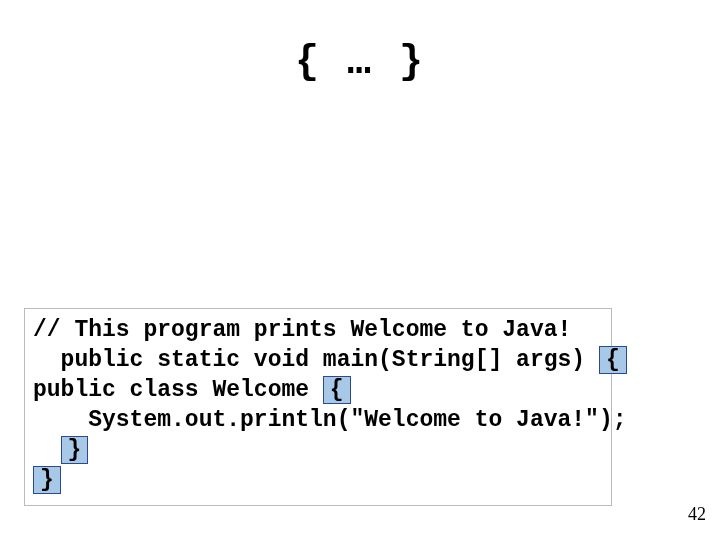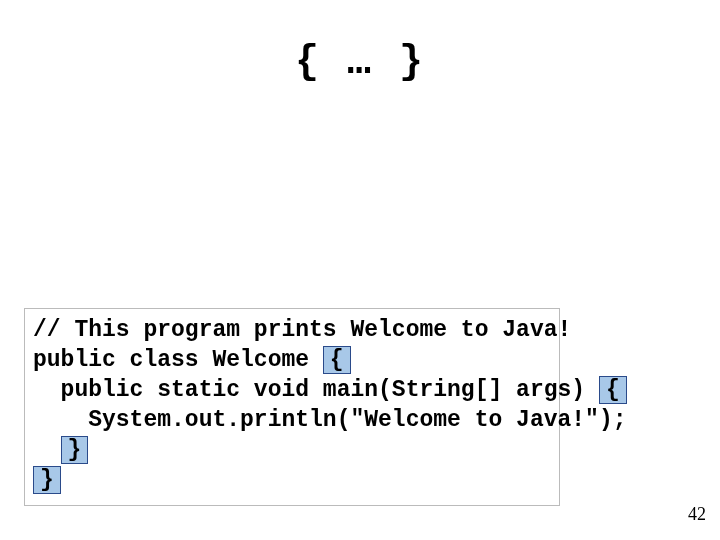--- a/index.html
+++ b/index.html
@@ -1,33 +1,33 @@
 <!DOCTYPE html>
 <html><head>
 <meta charset="utf-8">
 <style>
   * { margin: 0; padding: 0; box-sizing: border-box; }
   html, body { width: 720px; height: 540px; background: #fff; font-family: "Courier New", Courier, monospace; }
   .slide { position: relative; width: 720px; height: 540px; }
   .title { position: absolute; top: 40px; left: 0; width: 720px; text-align: center; font-size: 40px; font-weight: bold; color: #000; font-family: "Courier New", Courier, monospace; letter-spacing: 2px; }
-  .codebox { position: absolute; top: 308px; left: 24px; width: 536px; border: 1px solid #bbb; background: #fff; padding: 6px 8px 10px 8px; }
+  .codebox { position: absolute; top: 308px; left: 24px; width: 588px; border: 1px solid #bbb; background: #fff; padding: 6px 8px 10px 8px; }
   .codeline { font-family: "Courier New", Courier, monospace; font-size: 23px; font-weight: bold; color: #000; white-space: pre; line-height: 30px; }
   .hlbrace { display: inline-block; background: #a8c8e8; border: 1px solid #2a4a8a; padding: 0 6px; line-height: 26px; font-weight: bold; }
   .pagenum { position: absolute; right: 14px; bottom: 15px; font-family: "Times New Roman", Times, serif; font-size: 18px; color: #000; }
 </style>
 </head>
 <body>
 
 <div class="slide">
 
   <div class="title">{ … }</div>
 
   <div class="codebox">
     <div class="codeline">// This program prints Welcome to Java! </div>
+    <div class="codeline"><span>  public static void main(String[] args) </span><span class="hlbrace">{</span></div>
     <div class="codeline"><span>public class Welcome </span><span class="hlbrace">{</span></div>
-    <div class="codeline"><span>  public static void main(String[] args) </span><span class="hlbrace">{</span></div>
     <div class="codeline">    System.out.println("Welcome to Java!");</div>
     <div class="codeline"><span>  </span><span class="hlbrace">}</span></div>
     <div class="codeline"><span class="hlbrace">}</span></div>
   </div>
 
   <div class="pagenum">42</div>
 </div>
 
 </body></html>

